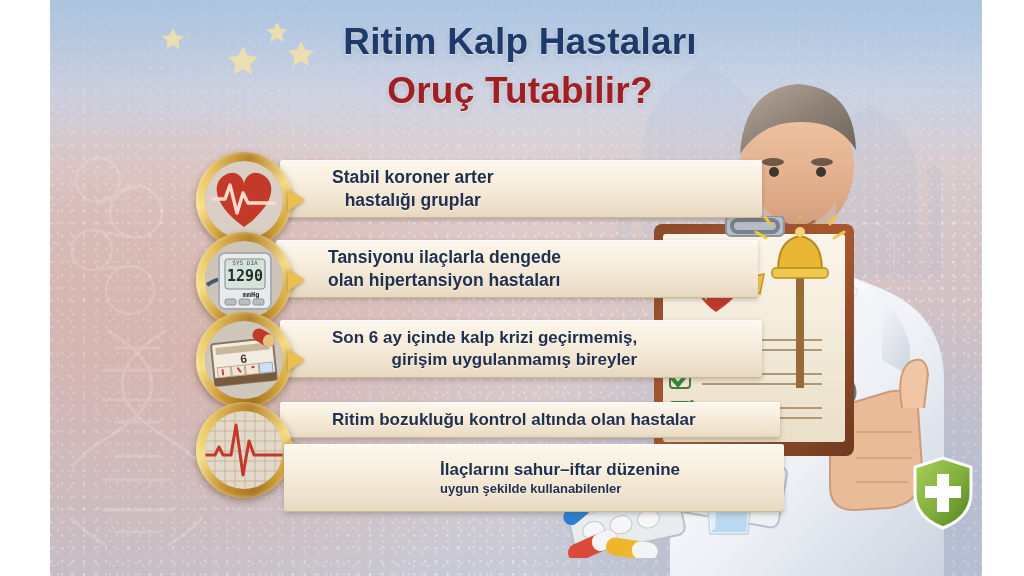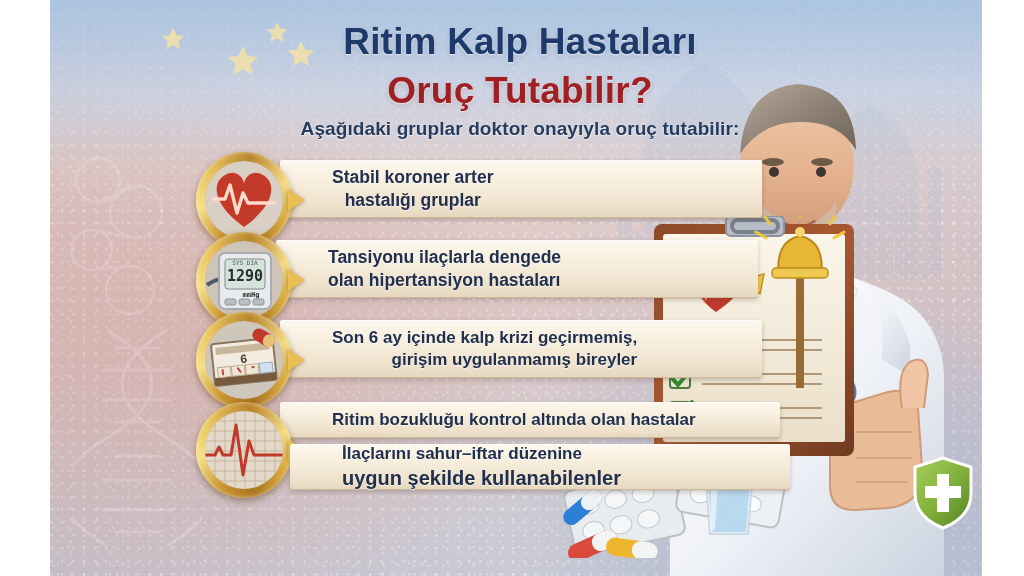--- a/index.html
+++ b/index.html
@@ -321,21 +321,20 @@
         </linearGradient>
       </defs>
       <path d="M31 2 L59 11 v26 q0 24 -28 35 Q3 61 3 37 V11 Z" fill="url(#shg)" stroke="#ffffff" stroke-width="3"></path>
       <path d="M25 18 h12 v12 h12 v12 h-12 v14 h-12 v-14 h-12 v-12 h12 z" fill="#ffffff"></path>
     </svg>
 
     <div id="title-block">
       <div id="title1">Ritim Kalp Hastaları</div>
       <div id="title2">Oruç Tutabilir?</div>
     </div>
-    <div id="subtitle">Aşağıdaki gruplar doktor onayıyla oruç tutabilir:</div>
 
     <div id="list">
 
       <div class="row">
         <div class="banner" style="left:90px;top:8px;width:430px;height:58px;padding-left:52px;text-align:center;">
           <div>
             <div class="banner-txt" style="font-size:17.5px;">Stabil koroner arter</div>
             <div class="banner-txt" style="font-size:17.5px;">hastalığı gruplar</div>
           </div>
         </div>
@@ -430,23 +429,23 @@
                 <path d="M10 0 V78 M20 0 V78 M30 0 V78 M40 0 V78 M50 0 V78 M60 0 V78 M70 0 V78"></path>
               </g>
               <path d="M0 44 h10 l4 -8 4 8 h8 l5 -30 7 50 6 -34 5 14 h29" fill="none" stroke="#c0392b" stroke-width="3" stroke-linecap="round" stroke-linejoin="round"></path>
             </svg>
           </div>
           <div class="arrow"></div>
         </div>
       </div>
 
       <div class="row">
-        <div class="banner" style="left:100px;top:292px;width:448px;height:46px;padding-left:52px;">
+        <div class="banner" style="left:94px;top:292px;width:448px;height:68px;padding-left:52px;justify-content:center;">
           <div>
             <div class="banner-txt" style="font-size:17px;">İlaçlarını sahur–iftar düzenine</div>
-            <div class="banner-txt" style="font-size:20px;">uygun şekilde kullanabilenler</div>
+            <div class="banner-txt" style="font-size:13px;">uygun şekilde kullanabilenler</div>
           </div>
         </div>
       </div>
 
     </div>
   </div>
 </div>
 
 </body></html>

